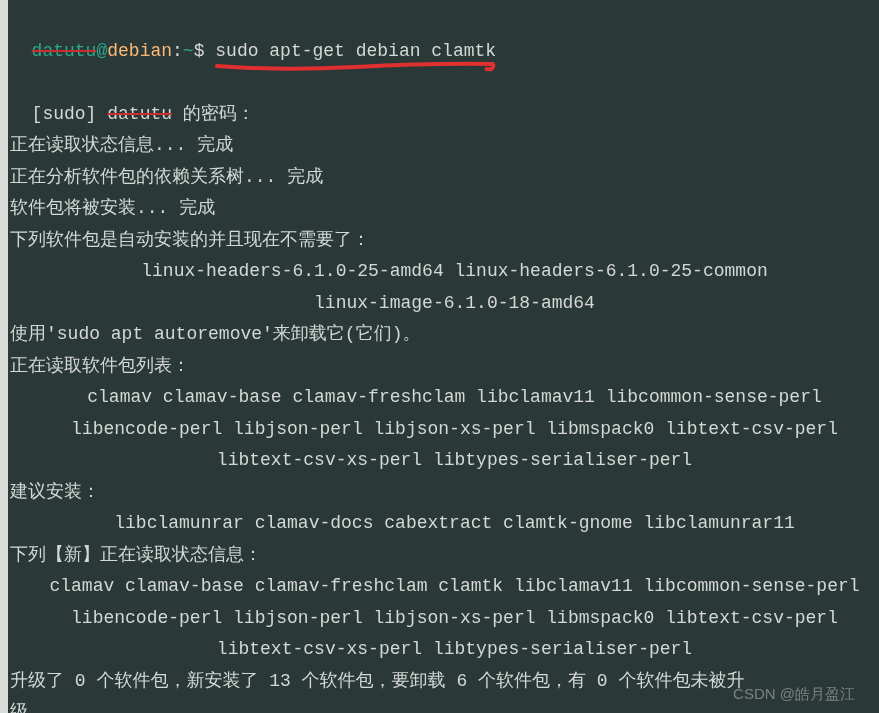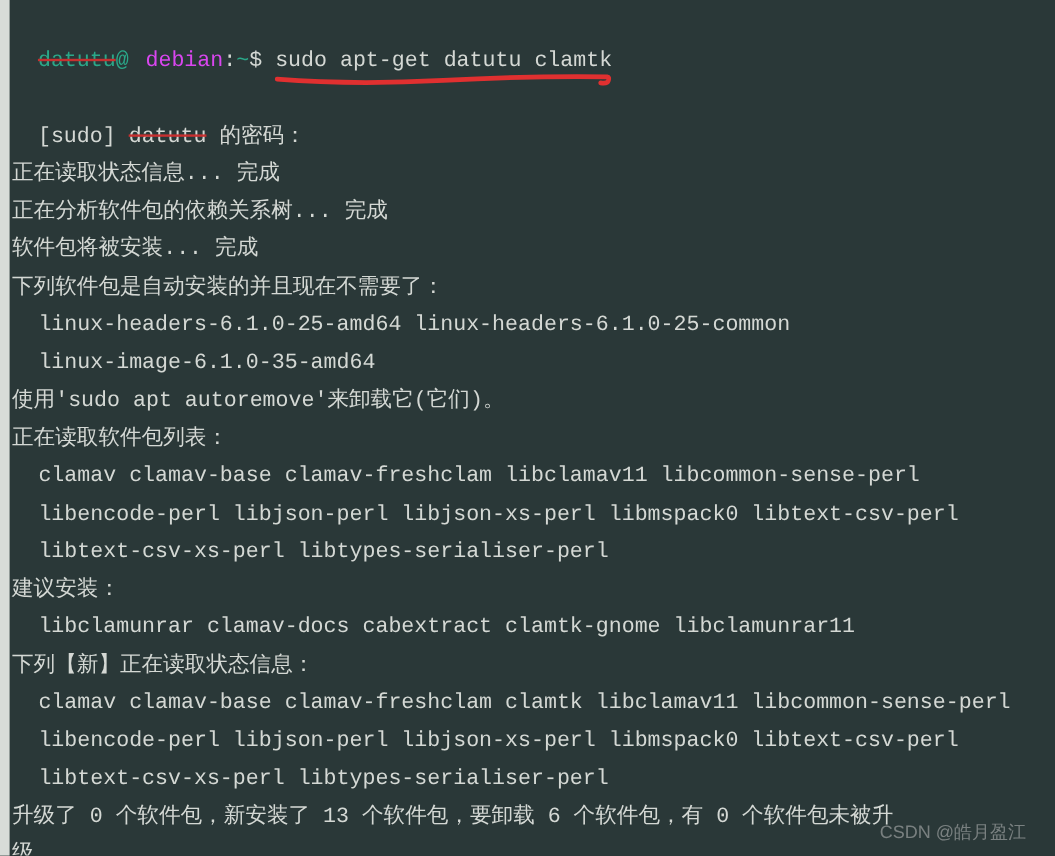--- a/index.html
+++ b/index.html
@@ -19,33 +19,33 @@
       position: relative;
       border-left: 8px solid #d8dcd8;
       padding: 4px 2px;
     }
     .line {
       white-space: pre-wrap;
       word-break: break-all;
     }
     .indent {
       padding-left: 22px;
+      text-align: center;
     }
     .user {
       color: #2aa889;
       text-decoration: line-through;
       text-decoration-color: #c83030;
       text-decoration-thickness: 2px;
     }
     .at {
       color: #2aa889;
     }
     .host {
-      color: #d946ef;
-      margin-left: 14px;
+      color: #fdba74;
     }
     .colon {
       color: #d4d8d4;
     }
     .path {
       color: #2aa889;
     }
     .dollar {
       color: #d4d8d4;
     }
@@ -75,35 +75,35 @@
       right: 24px;
       color: rgba(200,200,200,0.5);
       font-size: 15px;
       font-family: sans-serif;
     }
   </style>
 </head>
 <body>
 
 <div class="line">
-  <span class="user">datutu</span><span class="at">@</span><span class="host">debian</span><span class="colon">:</span><span class="path">~</span><span class="dollar">$ </span><span class="cmd-wrap"><span class="cmd">sudo apt-get datutu clamtk</span><svg class="underline-svg" viewBox="0 0 300 14" preserveAspectRatio="none">
+  <span class="user">datutu</span><span class="at">@</span><span class="host">debian</span><span class="colon">:</span><span class="path">~</span><span class="dollar">$ </span><span class="cmd-wrap"><span class="cmd">sudo apt-get debian clamtk</span><svg class="underline-svg" viewBox="0 0 300 14" preserveAspectRatio="none">
         <path d="M2 5 Q 70 10 150 6 T 296 3 Q 298 3 297 6 Q 296 9 290 8" stroke="#e03030" stroke-width="4" fill="none" stroke-linecap="round"></path>
       </svg></span>
 </div>
 
 <div class="line">
   <span>[sudo] </span><span class="masked">datutu</span><span> 的密码：</span>
 </div>
 
 <div class="line">正在读取状态信息... 完成</div>
 <div class="line">正在分析软件包的依赖关系树... 完成</div>
 <div class="line">软件包将被安装... 完成</div>
 <div class="line">下列软件包是自动安装的并且现在不需要了：</div>
 <div class="line indent">linux-headers-6.1.0-25-amd64 linux-headers-6.1.0-25-common</div>
-<div class="line indent">linux-image-6.1.0-35-amd64</div>
+<div class="line indent">linux-image-6.1.0-18-amd64</div>
 <div class="line">使用'sudo apt autoremove'来卸载它(它们)。</div>
 <div class="line">正在读取软件包列表：</div>
 <div class="line indent">clamav clamav-base clamav-freshclam libclamav11 libcommon-sense-perl</div>
 <div class="line indent">libencode-perl libjson-perl libjson-xs-perl libmspack0 libtext-csv-perl</div>
 <div class="line indent">libtext-csv-xs-perl libtypes-serialiser-perl</div>
 <div class="line">建议安装：</div>
 <div class="line indent">libclamunrar clamav-docs cabextract clamtk-gnome libclamunrar11</div>
 <div class="line">下列【新】正在读取状态信息：</div>
 <div class="line indent">clamav clamav-base clamav-freshclam clamtk libclamav11 libcommon-sense-perl</div>
 <div class="line indent">libencode-perl libjson-perl libjson-xs-perl libmspack0 libtext-csv-perl</div>

